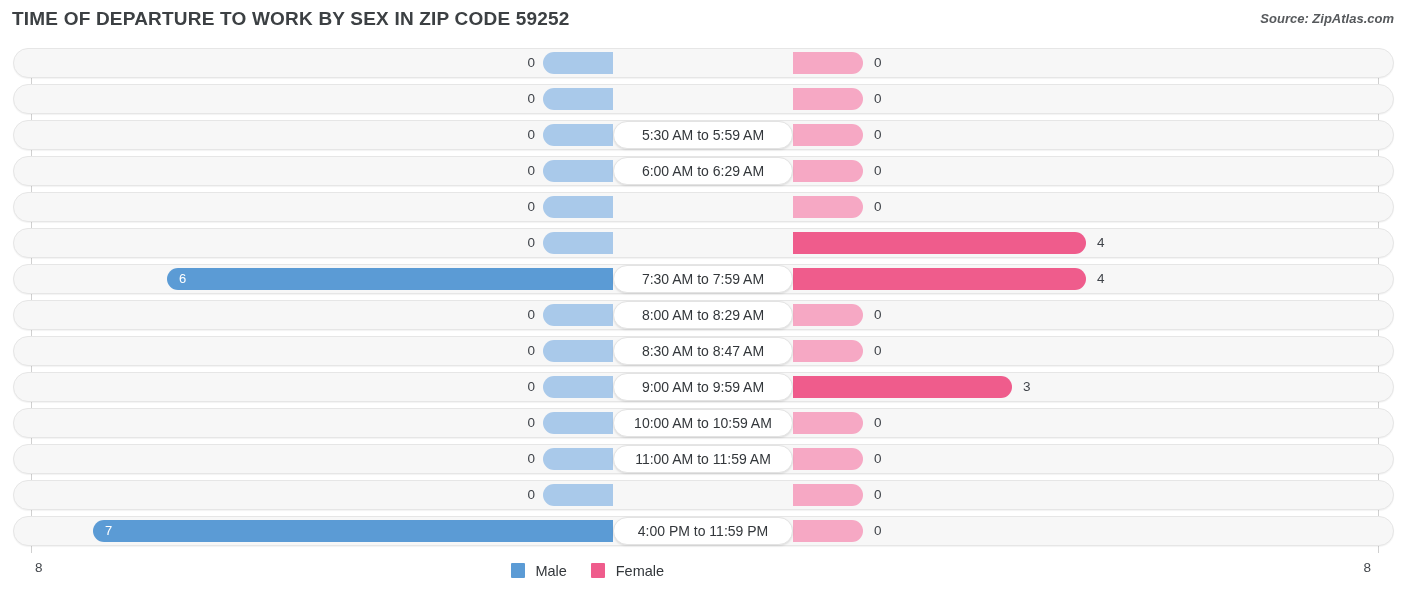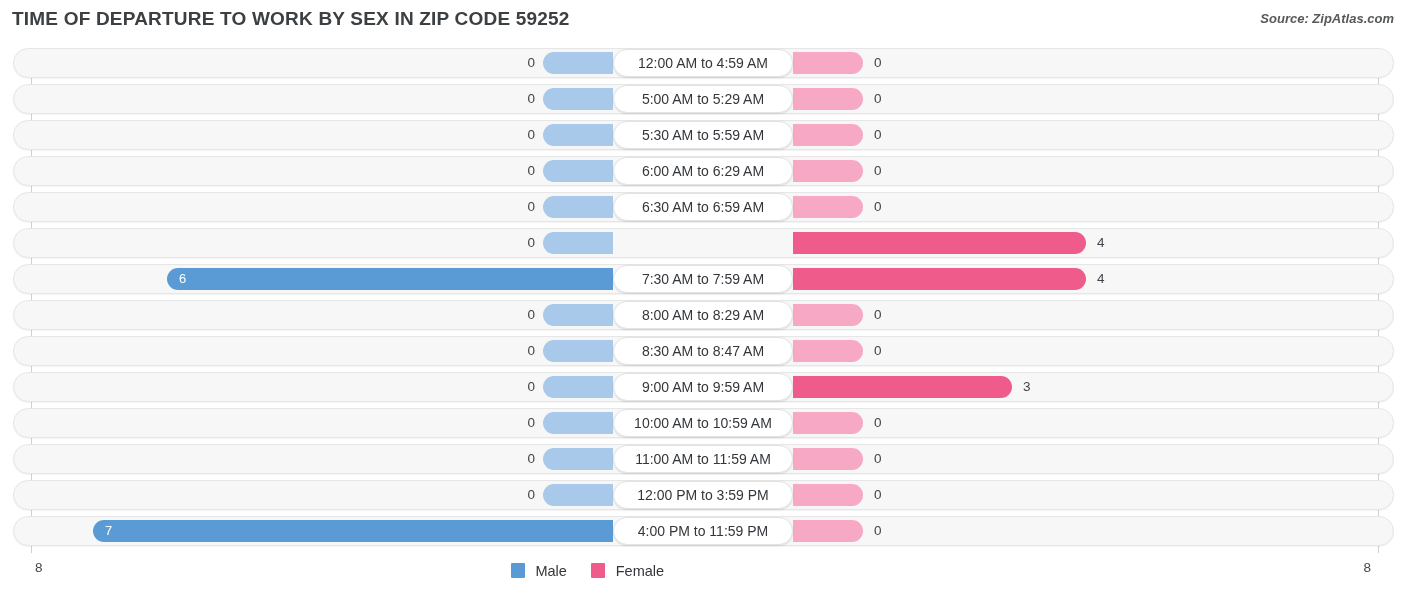--- a/index.html
+++ b/index.html
@@ -202,29 +202,27 @@
 <div class="plot">
   <div class="axis-line left"></div>
   <div class="axis-line right"></div>
   <div class="rows" id="rows-container">
       <div class="row">
         <div class="row-track"></div>
         <div class="bar bar-male zero" style="left: 543px; width: 70px;"></div>
         <div class="val-out male" style="left: 491px; width: 44px;">0</div>
         <div class="bar bar-female zero" style="left: 793px; width: 70px;"></div>
         <div class="val-out female" style="left: 874px;">0</div>
-        <div class="cat-pill">12:00 AM to 4:59 AM</div>
-      </div>
-      <div class="row">
-        <div class="row-track"></div>
-        <div class="bar bar-male zero" style="left: 543px; width: 70px;"></div>
-        <div class="val-out male" style="left: 491px; width: 44px;">0</div>
-        <div class="bar bar-female zero" style="left: 793px; width: 70px;"></div>
-        <div class="val-out female" style="left: 874px;">0</div>
-        <div class="cat-pill">5:00 AM to 5:29 AM</div>
+      </div>
+      <div class="row">
+        <div class="row-track"></div>
+        <div class="bar bar-male zero" style="left: 543px; width: 70px;"></div>
+        <div class="val-out male" style="left: 491px; width: 44px;">0</div>
+        <div class="bar bar-female zero" style="left: 793px; width: 70px;"></div>
+        <div class="val-out female" style="left: 874px;">0</div>
       </div>
       <div class="row">
         <div class="row-track"></div>
         <div class="bar bar-male zero" style="left: 543px; width: 70px;"></div>
         <div class="val-out male" style="left: 491px; width: 44px;">0</div>
         <div class="bar bar-female zero" style="left: 793px; width: 70px;"></div>
         <div class="val-out female" style="left: 874px;">0</div>
         <div class="cat-pill">5:30 AM to 5:59 AM</div>
       </div>
       <div class="row">
@@ -234,21 +232,20 @@
         <div class="bar bar-female zero" style="left: 793px; width: 70px;"></div>
         <div class="val-out female" style="left: 874px;">0</div>
         <div class="cat-pill">6:00 AM to 6:29 AM</div>
       </div>
       <div class="row">
         <div class="row-track"></div>
         <div class="bar bar-male zero" style="left: 543px; width: 70px;"></div>
         <div class="val-out male" style="left: 491px; width: 44px;">0</div>
         <div class="bar bar-female zero" style="left: 793px; width: 70px;"></div>
         <div class="val-out female" style="left: 874px;">0</div>
-        <div class="cat-pill">6:30 AM to 6:59 AM</div>
       </div>
       <div class="row">
         <div class="row-track"></div>
         <div class="bar bar-male zero" style="left: 543px; width: 70px;"></div>
         <div class="val-out male" style="left: 491px; width: 44px;">0</div>
         <div class="bar bar-female" style="left: 793px; width: 293px;"></div>
         <div class="val-out female" style="left: 1097px;">4</div>
       </div>
       <div class="row">
         <div class="row-track"></div>
@@ -298,21 +295,20 @@
         <div class="bar bar-female zero" style="left: 793px; width: 70px;"></div>
         <div class="val-out female" style="left: 874px;">0</div>
         <div class="cat-pill">11:00 AM to 11:59 AM</div>
       </div>
       <div class="row">
         <div class="row-track"></div>
         <div class="bar bar-male zero" style="left: 543px; width: 70px;"></div>
         <div class="val-out male" style="left: 491px; width: 44px;">0</div>
         <div class="bar bar-female zero" style="left: 793px; width: 70px;"></div>
         <div class="val-out female" style="left: 874px;">0</div>
-        <div class="cat-pill">12:00 PM to 3:59 PM</div>
       </div>
       <div class="row">
         <div class="row-track"></div>
         <div class="bar bar-male" style="left: 93px; width: 520px;">
           <span class="bar-val-inside">7</span>
         </div>
         <div class="bar bar-female zero" style="left: 793px; width: 70px;"></div>
         <div class="val-out female" style="left: 874px;">0</div>
         <div class="cat-pill">4:00 PM to 11:59 PM</div>
       </div>

